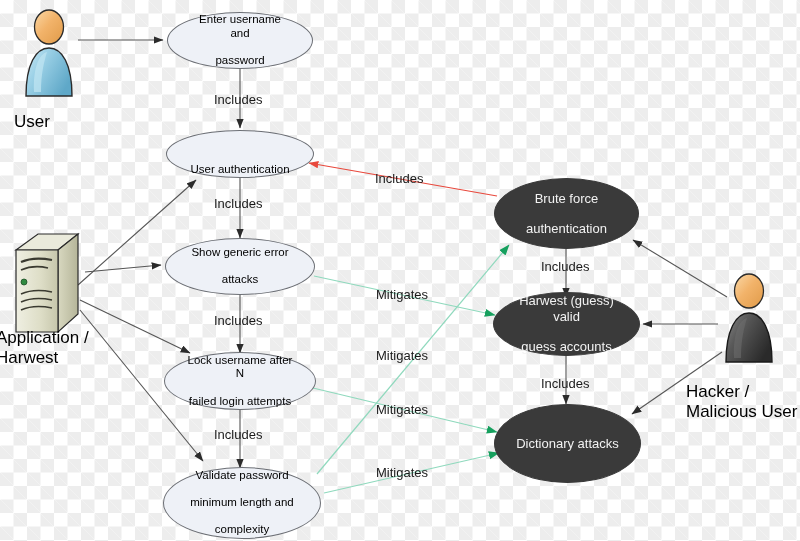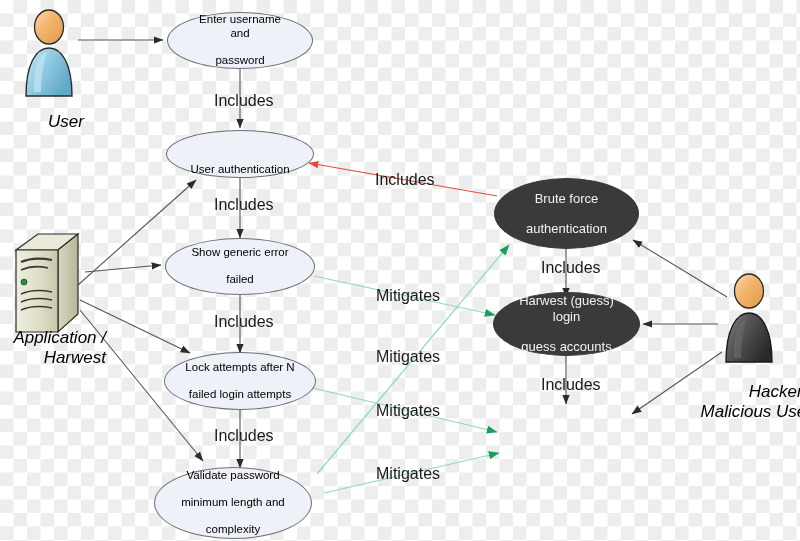--- a/index.html
+++ b/index.html
@@ -47,36 +47,35 @@
   .misusecase {
     background: #3a3a3a;
     border: 1px solid #3a3a3a;
     color: #f2f2f2;
     font-size: 13px;
   }
   .node span { display: block; padding: 0 10px; }
 
   .edge-label {
     position: absolute;
-    font-size: 16px;
+    font-size: 13px;
     color: #1a1a1a;
     white-space: nowrap;
   }
 
   .actor {
     position: absolute;
   }
   .actor-caption {
     position: absolute;
     font-size: 17px;
     color: #000;
-    text-align: right;
+    text-align: left;
     white-space: nowrap;
     line-height: 1.15;
-    font-style: italic;
   }
 </style>
 </head>
 <body>
 
 <div id="canvas">
 
   <svg id="edges" viewBox="0 0 800 541">
     <defs>
       <marker id="ar-dark" markerWidth="10" markerHeight="10" refX="8.5" refY="3.4" orient="auto">
@@ -139,39 +138,44 @@
     <span><span>Enter username and</span><br><span>password</span></span>
   </div>
 
   <div class="node usecase" style="left:166px; top:130px; width:148px; height:48px;align-items:flex-end;">
     <span>
         <span>User authentication</span>
       </span>
   </div>
 
   <div class="node usecase" style="left:165px; top:238px; width:150px; height:57px;">
-    <span><span>Show generic error</span><br><span>failed</span></span>
+    <span><span>Show generic error</span><br><span>attacks</span></span>
   </div>
 
   <div class="node usecase" style="left:164px; top:352px; width:152px; height:58px;">
-    <span><span>Lock attempts after N</span><br><span>failed login attempts</span></span>
-  </div>
-
-  <div class="node usecase" style="left:154px; top:467px; width:158px; height:72px;">
+    <span><span>Lock username after N</span><br><span>failed login attempts</span></span>
+  </div>
+
+  <div class="node usecase" style="left:163px; top:467px; width:158px; height:72px;">
     <span><span>Validate password</span><br><span>minimum length and</span><br><span>complexity</span></span>
   </div>
 
   <div class="node misusecase" style="left:494px; top:178px; width:145px; height:71px;">
     <span><span>Brute force</span><br><span>authentication</span></span>
   </div>
 
   <div class="node misusecase" style="left:493px; top:292px; width:147px; height:64px;">
-    <span><span>Harwest (guess) login</span><br><span>guess accounts</span></span>
-  </div>
-
+    <span><span>Harwest (guess) valid</span><br><span>guess accounts</span></span>
+  </div>
+
+  <div class="node misusecase" style="left:494px; top:404px; width:147px; height:79px;">
+    <span>
+        <span>Dictionary attacks</span>
+      </span>
+  </div>
 
   <div class="edge-label" style="left:214px; top:92px;">Includes</div>
   <div class="edge-label" style="left:214px; top:196px;">Includes</div>
   <div class="edge-label" style="left:214px; top:313px;">Includes</div>
   <div class="edge-label" style="left:214px; top:427px;">Includes</div>
   <div class="edge-label" style="left:541px; top:259px;">Includes</div>
   <div class="edge-label" style="left:541px; top:376px;">Includes</div>
 
   <div class="edge-label" style="left:375px; top:171px;">Includes</div>
 

